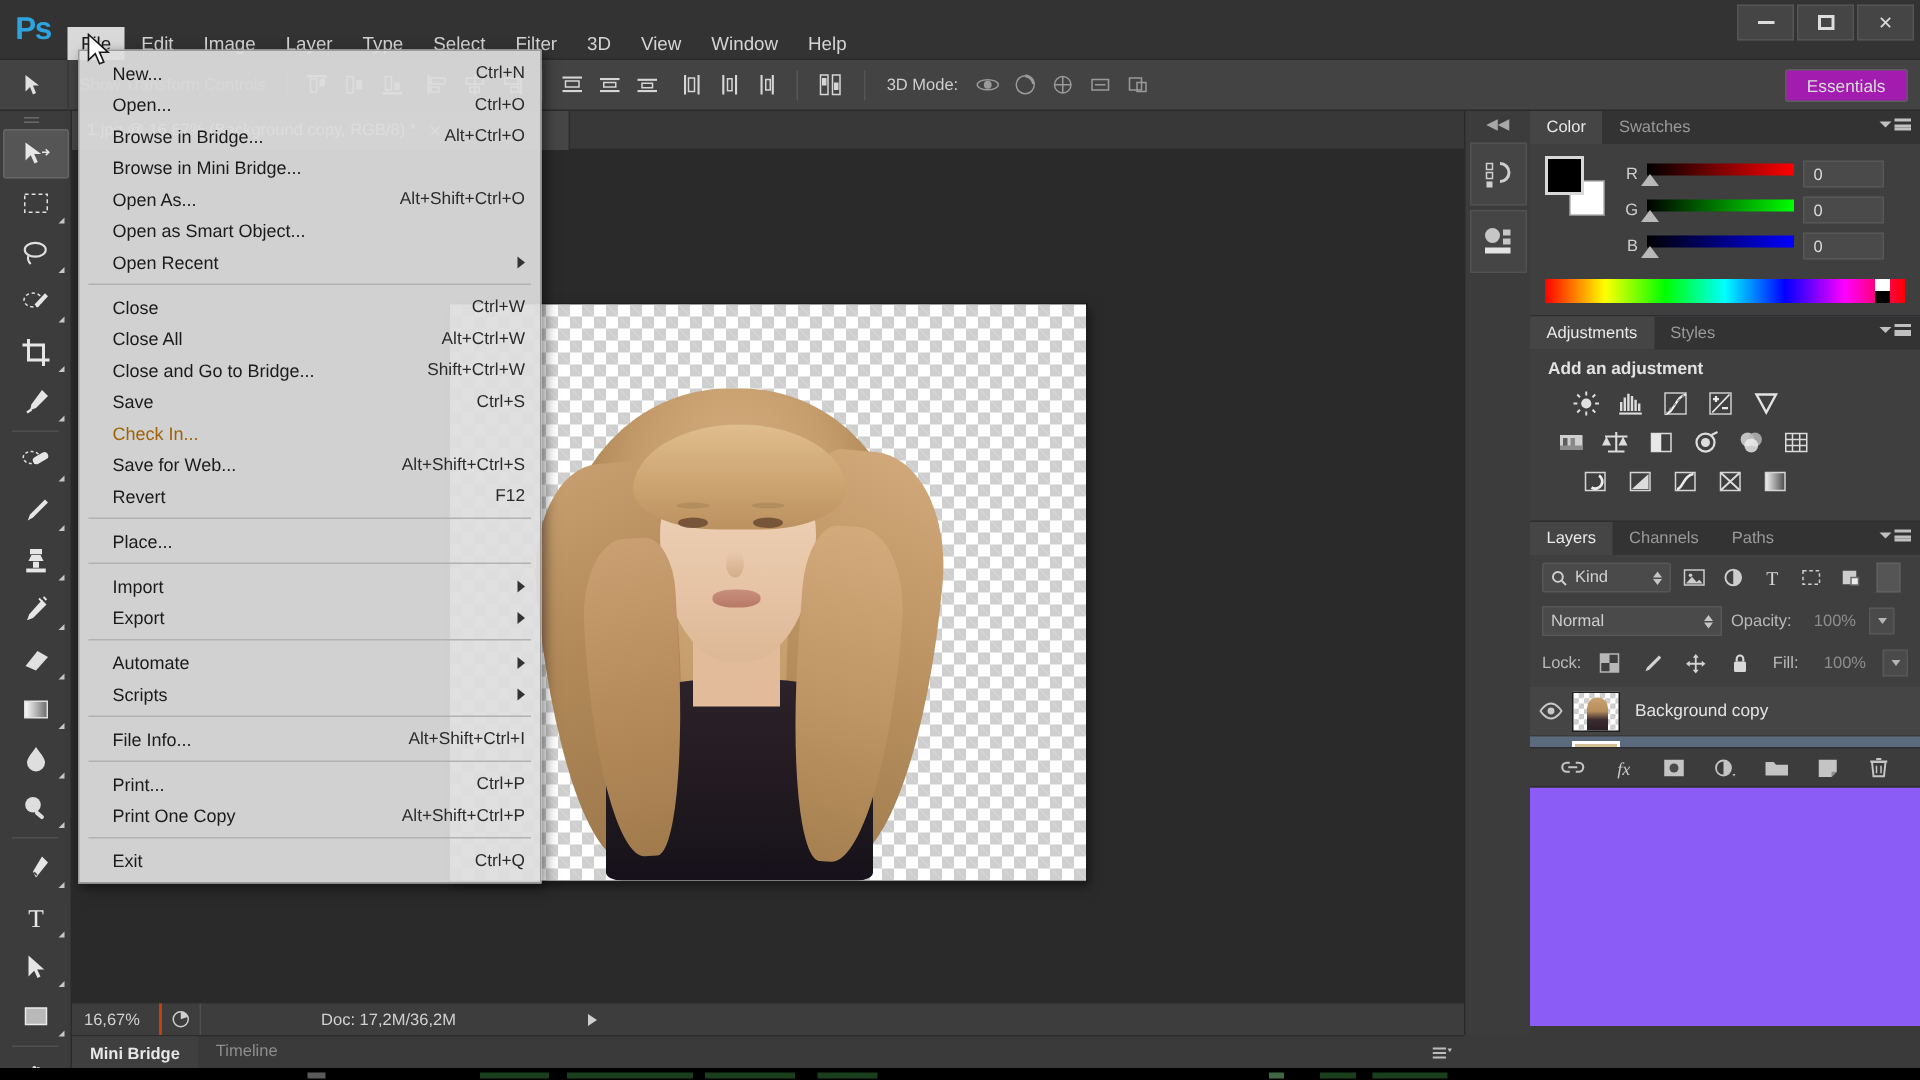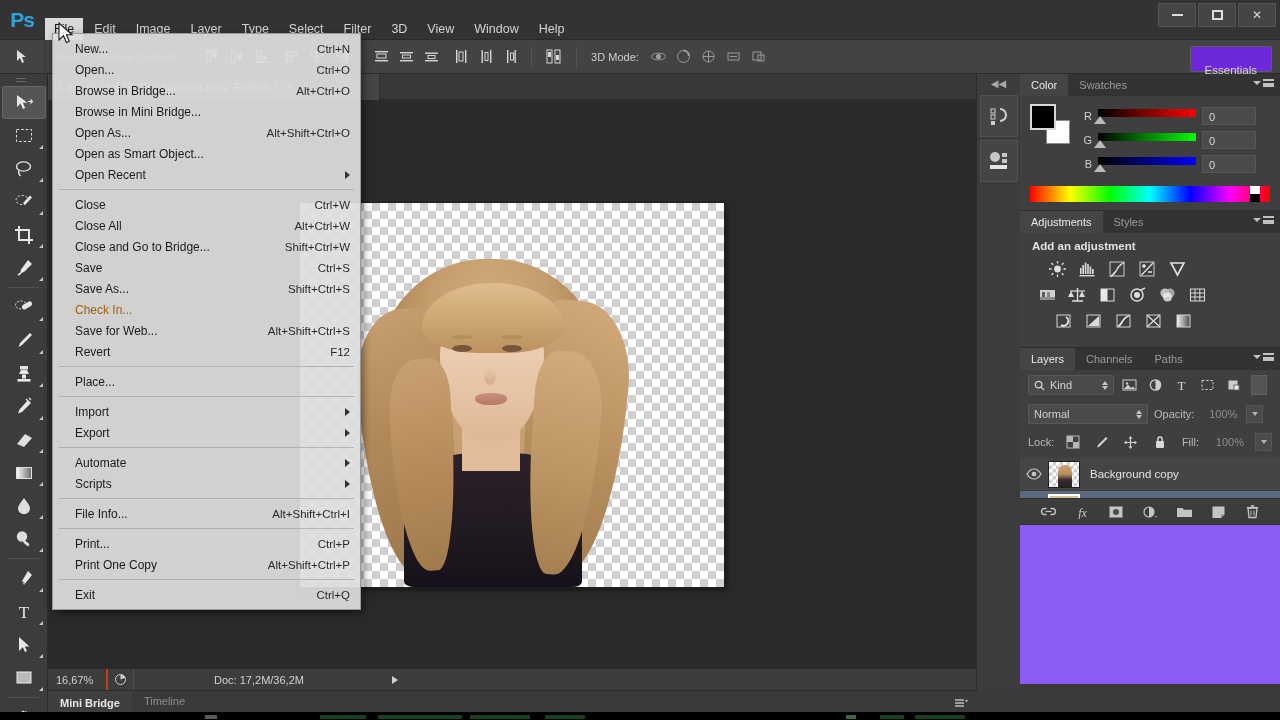--- a/index.html
+++ b/index.html
@@ -64,22 +64,22 @@
   }
   .opt-label { font-size: 11px; color: #cfcfcf; padding: 0 7px; white-space: nowrap; }
   .opt-sep { width: 1px; height: 20px; background: #565656; margin: 0 7px; }
   .opt-icon {
     width: 23px; height: 22px; margin: 0 1px;
     display:flex; align-items:center; justify-content:center;
   }
   .opt-icon svg { display:block; }
   .essentials-btn {
     position: absolute; right: 8px; top: 6px;
-    height: 22px; padding: 12px 14px; line-height: 22px;
-    background: #6d28d9; border: 1px solid #5d5d5d;
+    height: 22px; padding: 0 14px; line-height: 22px;
+    background: #a21caf; border: 1px solid #5d5d5d;
     color: #dcdcdc; font-size: 11.5px; border-radius: 2px;
   }
 
   
   .toolbar {
     position: absolute; left: 0; top: 74px; width: 48px; bottom: 0;
     background: #3c3c3c;
     border-right: 1px solid #2b2b2b;
   }
   .tb-grip { height: 12px; display:flex; align-items:center; padding-left:16px; }
@@ -1163,24 +1163,20 @@
         <span class="acc">Alt+Ctrl+W</span>
       </div>
       <div class="menuitem">
         <span class="lbl">Close and Go to Bridge...</span>
         <span class="acc">Shift+Ctrl+W</span>
       </div>
       <div class="menuitem">
         <span class="lbl">Save</span>
         <span class="acc">Ctrl+S</span>
       </div>
-      <div class="menuitem">
-        <span class="lbl">Save As...</span>
-        <span class="acc">Shift+Ctrl+S</span>
-      </div>
       <div class="menuitem disabled">
         <span class="lbl">Check In...</span>
       </div>
       <div class="menuitem">
         <span class="lbl">Save for Web...</span>
         <span class="acc">Alt+Shift+Ctrl+S</span>
       </div>
       <div class="menuitem">
         <span class="lbl">Revert</span>
         <span class="acc">F12</span>

